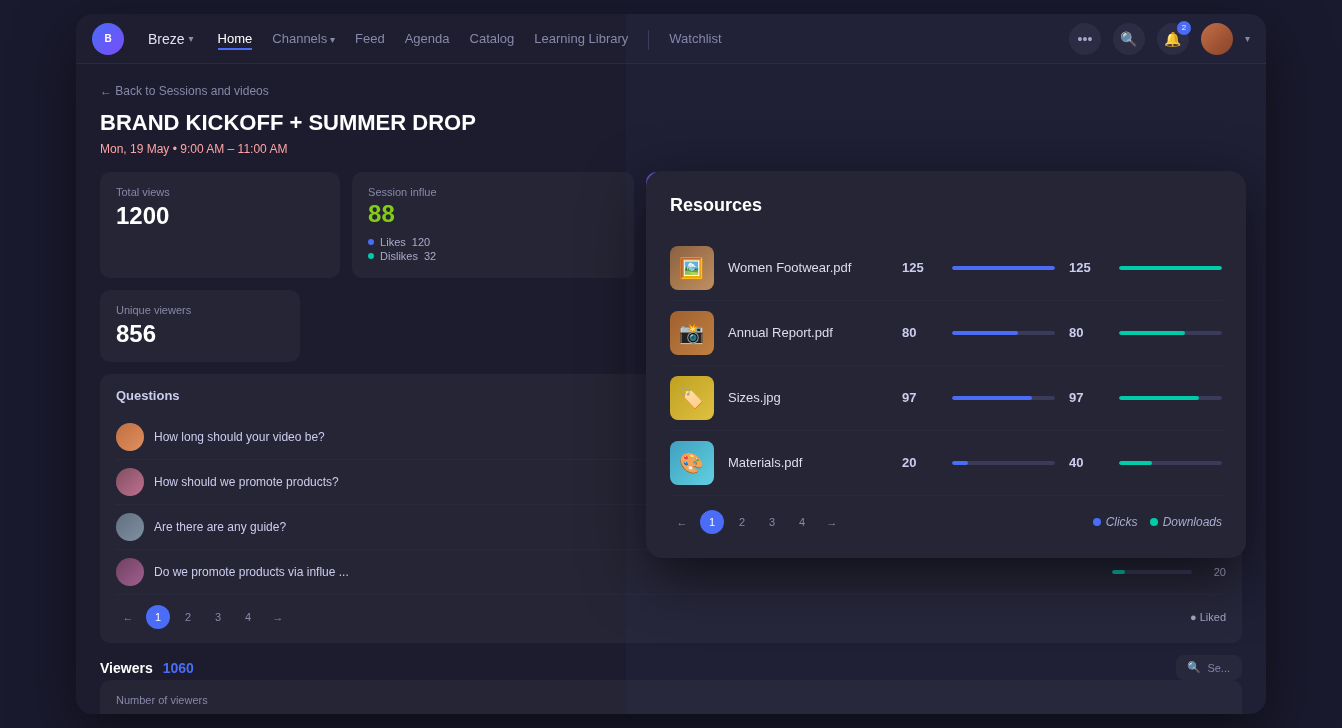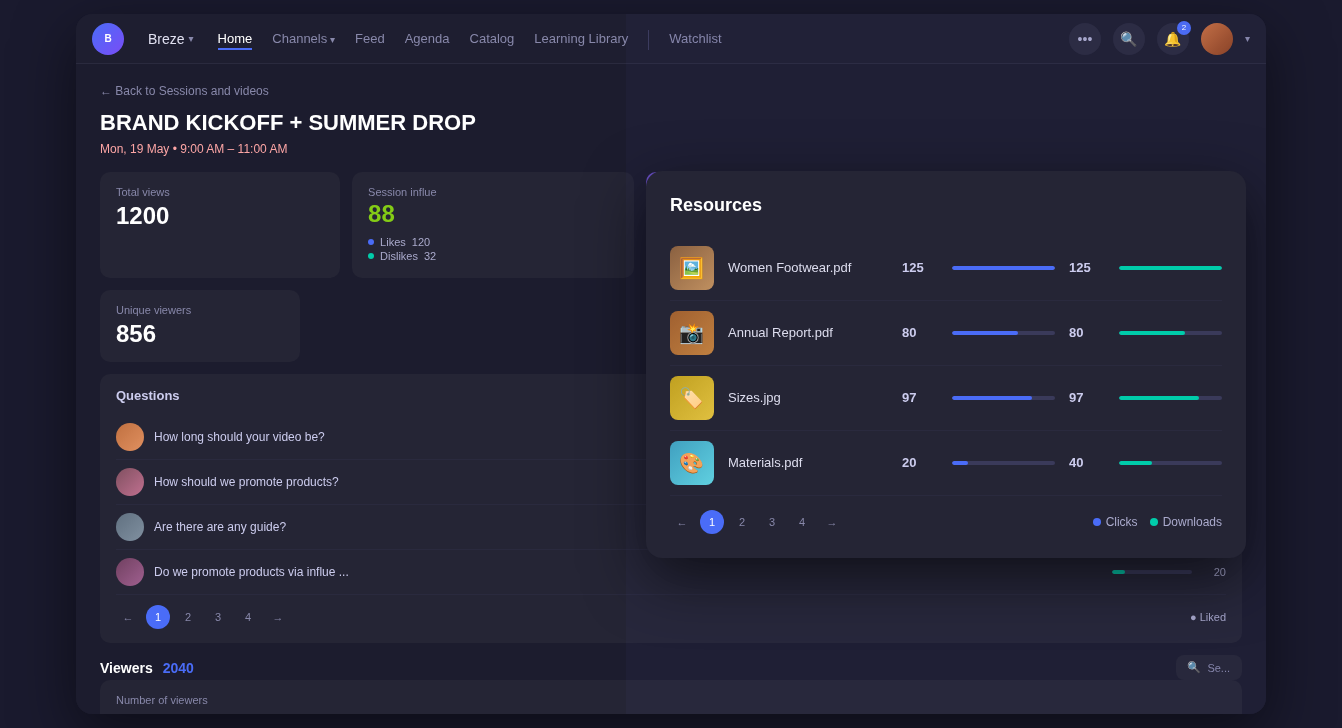--- a/index.html
+++ b/index.html
@@ -526,20 +526,21 @@
       align-items: center;
       gap: 6px;
       margin-top: 14px;
     }
 
     .legend {
       margin-left: auto;
       display: flex;
       align-items: center;
       gap: 12px;
+      font-style: italic;
     }
 
     .legend-item {
       display: flex;
       align-items: center;
       gap: 5px;
       font-size: 12px;
       color: #aaaacc;
     }
 
@@ -724,21 +725,21 @@
           <div class="page-btn">4</div>
           <div class="page-btn arrow">→</div>
           <div class="liked-label">
             <span>● Liked</span>
           </div>
         </div>
       </div>
 
       <div class="viewers-row">
         <span class="viewers-title">Viewers</span>
-        <span class="viewers-count">2040</span>
+        <span class="viewers-count">1060</span>
         <div class="search-btn">
           <span>🔍</span>
           <span>Se...</span>
         </div>
       </div>
 
       <div class="chart-card">
         <div class="chart-label">Number of viewers</div>
 
       </div>

